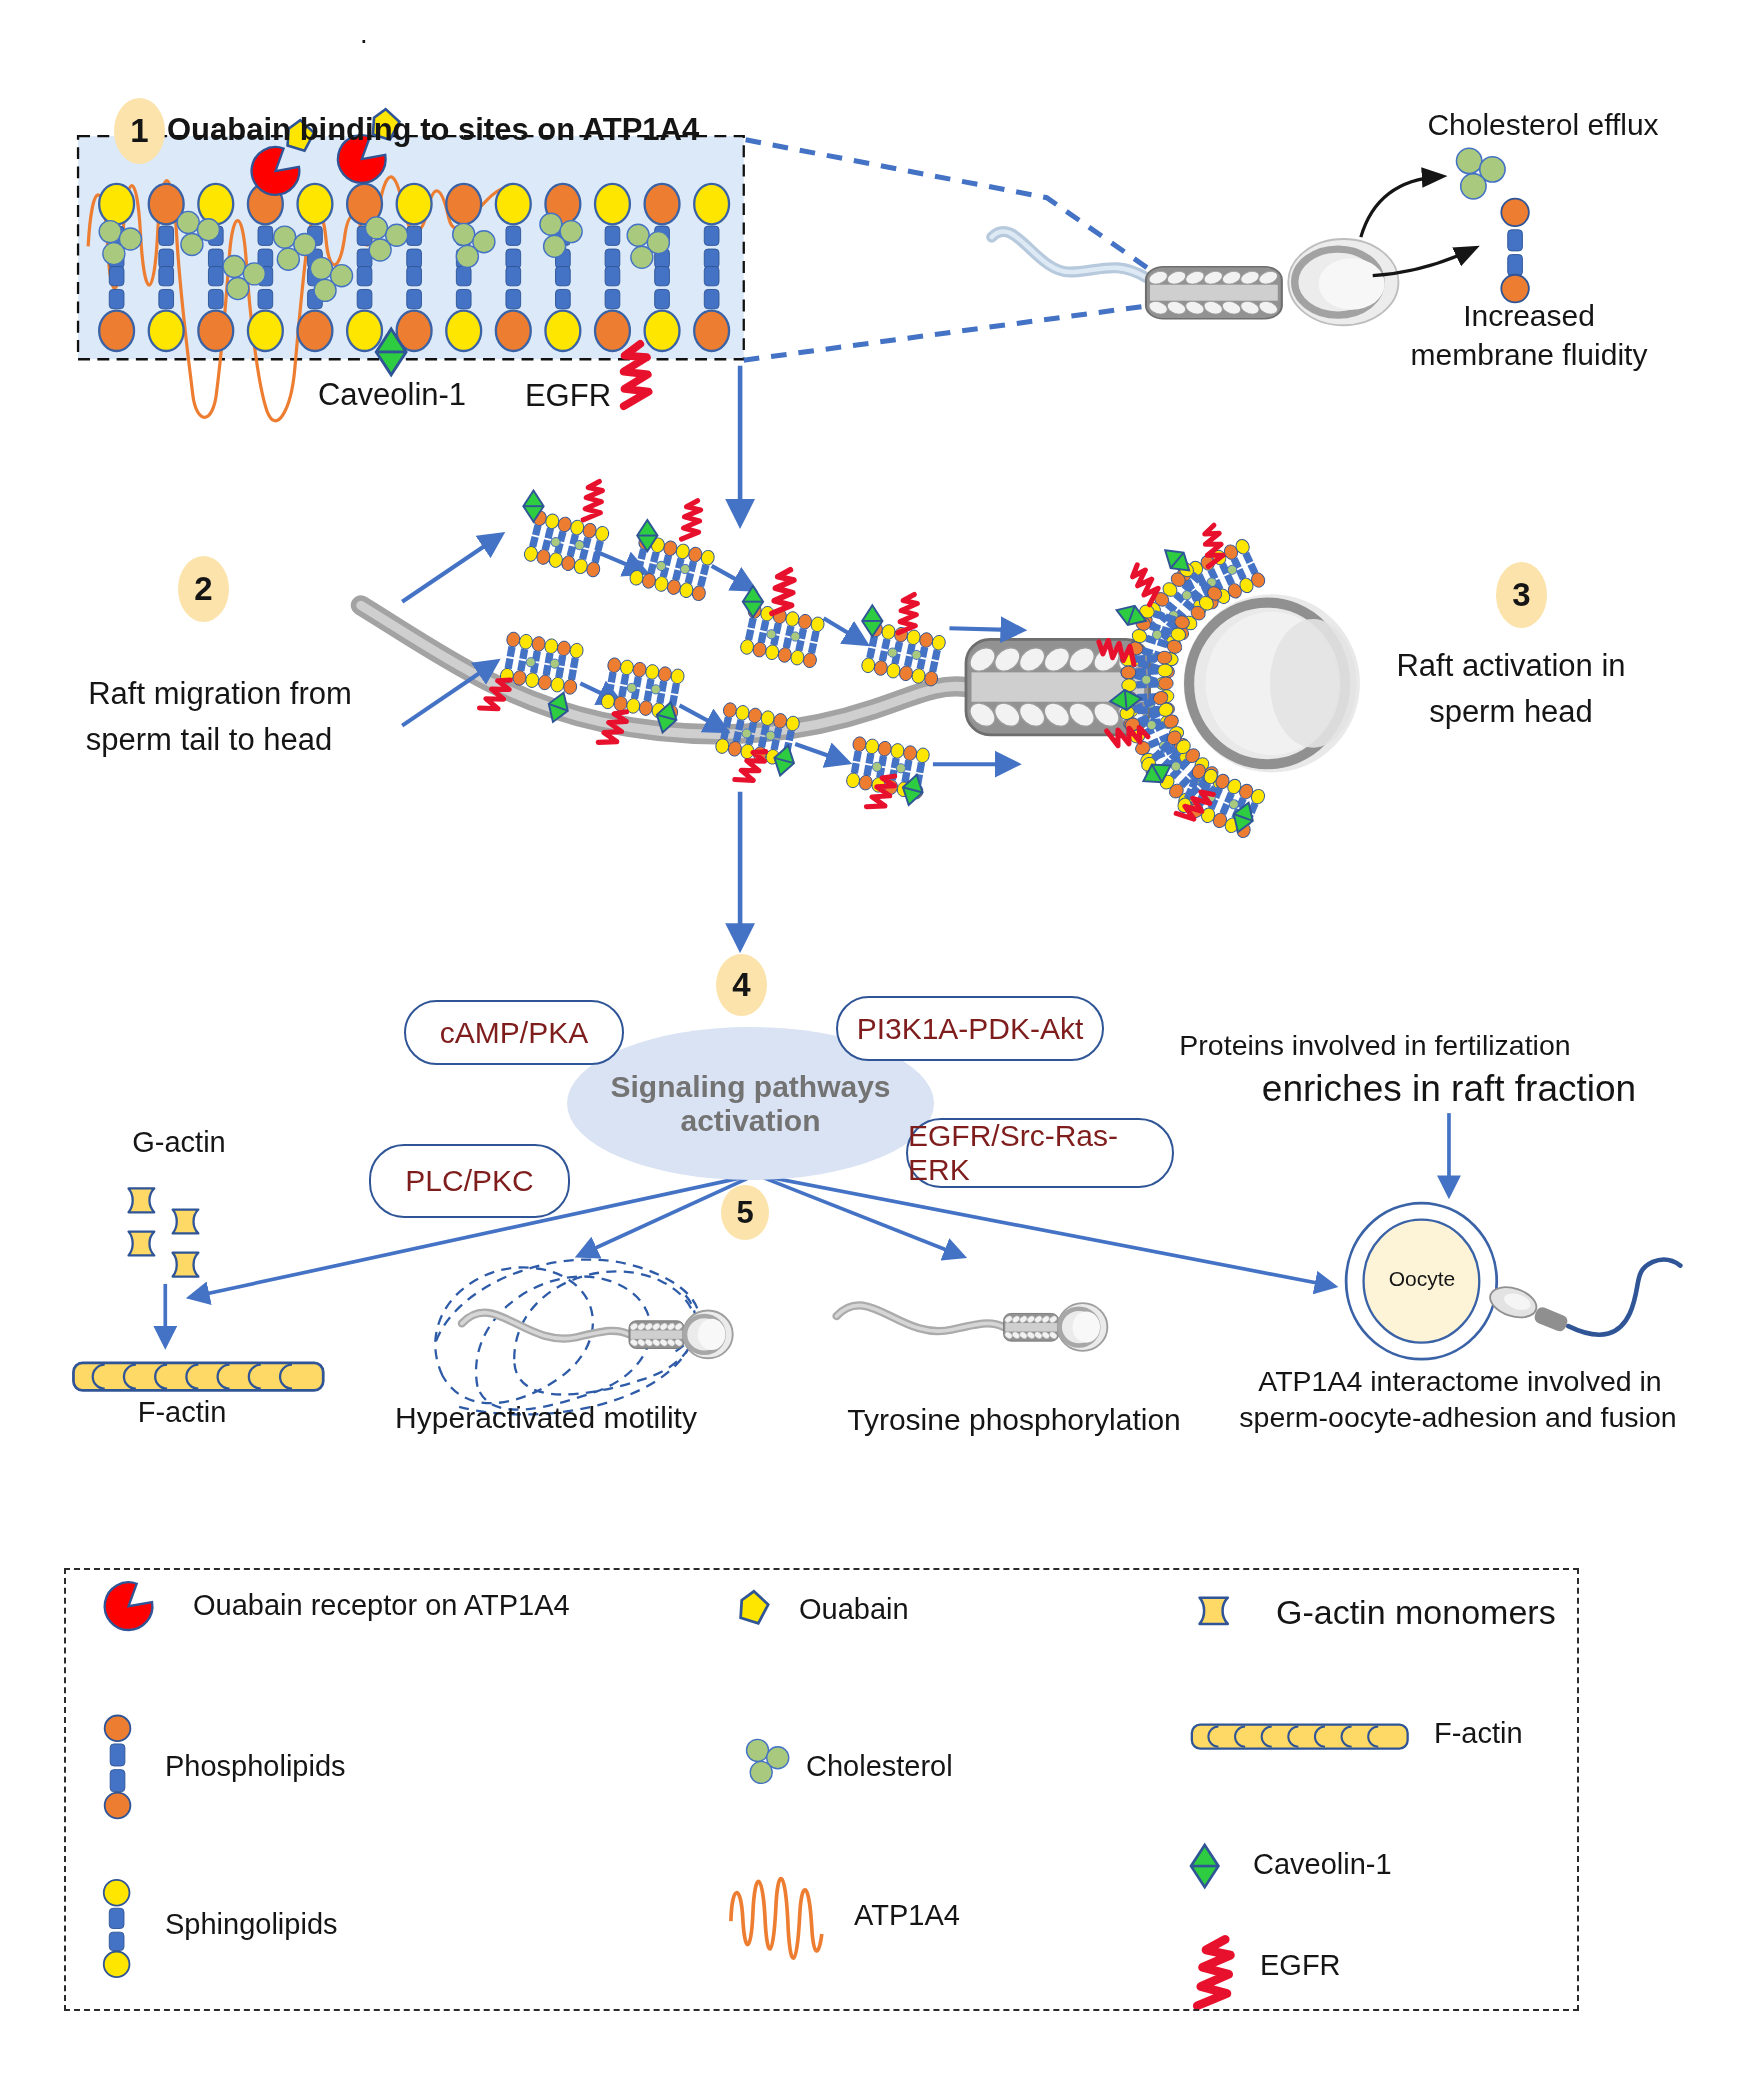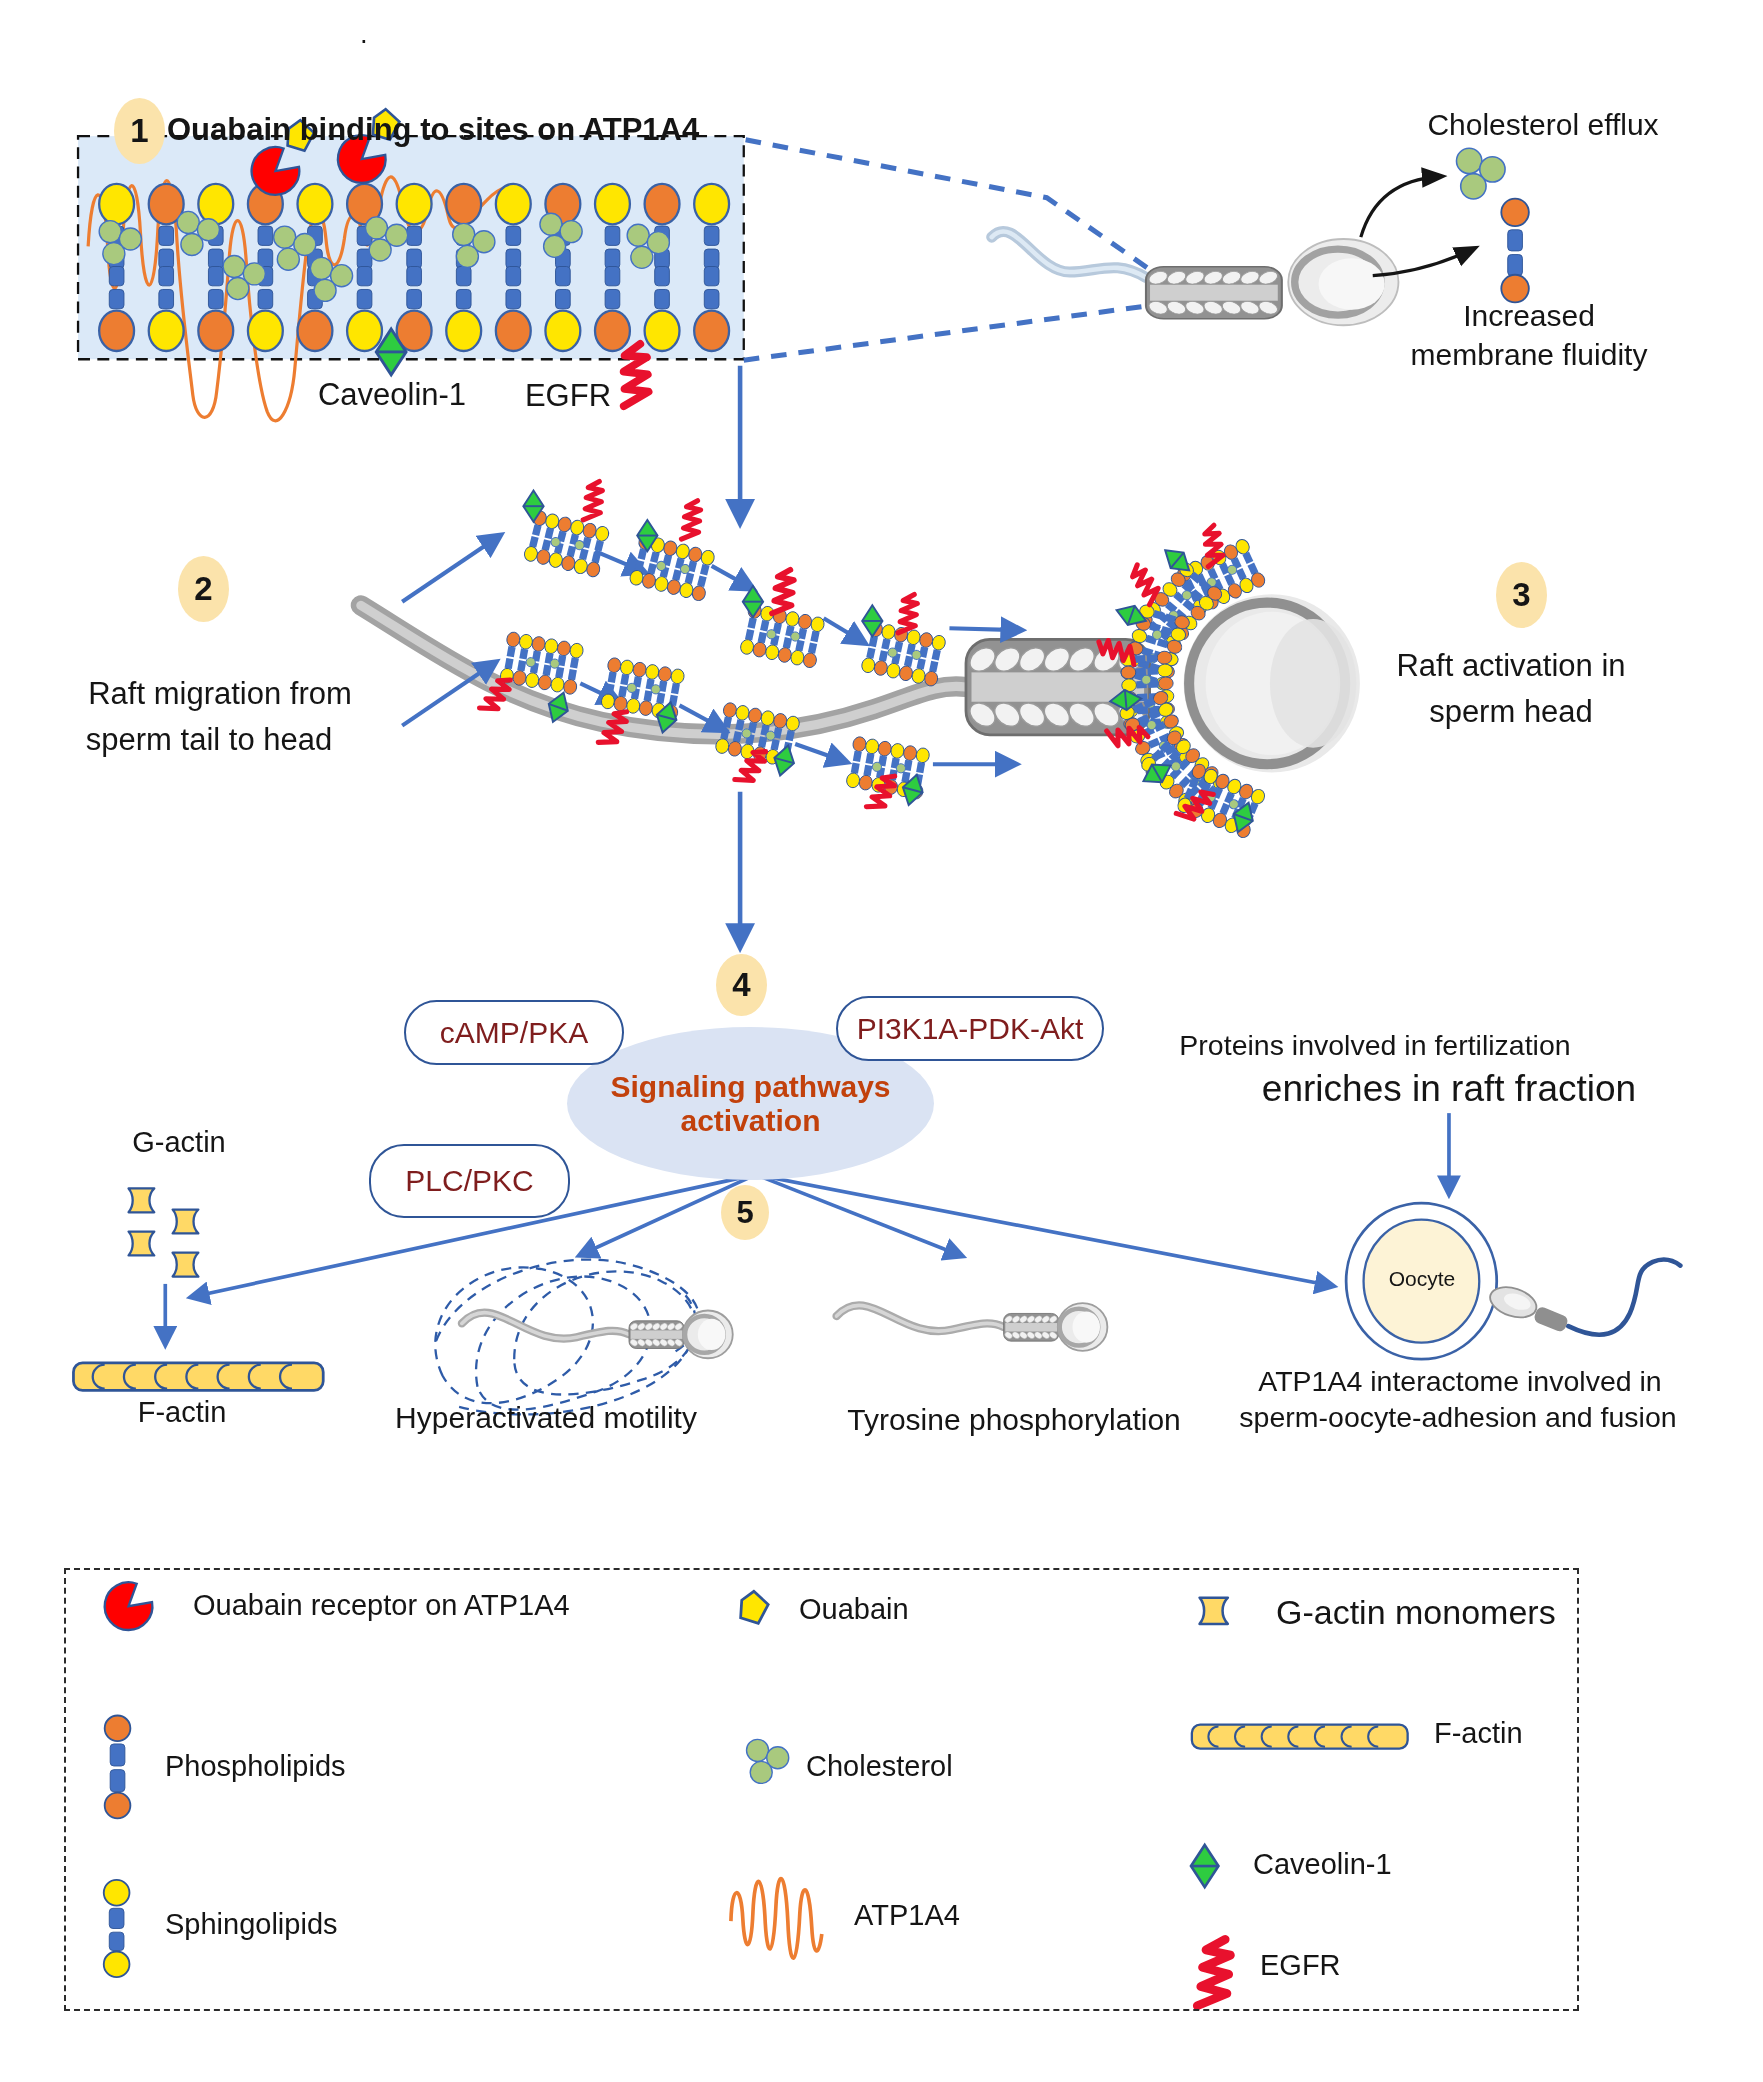--- a/index.html
+++ b/index.html
@@ -7,21 +7,21 @@
           font-family:"Liberation Sans",sans-serif;}
   .art{position:absolute;left:0;top:0;width:1763px;height:2083px;}
   .t{position:absolute;color:#151515;white-space:nowrap;line-height:1.15;}
   .c{transform:translateX(-50%);}
   .badge{position:absolute;background:#fbe3ab;border-radius:50%;display:flex;align-items:center;justify-content:center;
          font-weight:700;font-size:33px;color:#151515;}
   .pill{position:absolute;background:#fff;border:2.8px solid #2f5597;border-radius:35px;display:flex;
         align-items:center;justify-content:center;font-size:30px;color:#7f1d1d;}
   .bigellipse{position:absolute;left:567px;top:1027px;width:367px;height:153px;border-radius:50%;
         background:#dae3f3;display:flex;flex-direction:column;align-items:center;justify-content:center;}
-  .bigellipse .ln{font-weight:700;font-size:30px;color:#c2410c;}
+  .bigellipse .ln{font-weight:700;font-size:30px;color:#737373;}
   .legendbox{position:absolute;left:64px;top:1568px;width:1515px;height:443px;border:2.8px dashed #2b2b2b;box-sizing:border-box;}
 </style>
 </head>
 <body>
 
 <div class="canvas">
 
 <svg class="art" viewBox="0 0 1920 2268">
   <defs>
     <marker id="ab" markerWidth="6.5" markerHeight="6.5" viewBox="0 0 10 10" refX="7" refY="5" orient="auto">
@@ -383,20 +383,21 @@
 <div class="t c" style="left:1511px;top:694px;font-size:31px;">sperm head</div>
 
 <div class="badge" style="left:716px;top:954px;width:51px;height:62px;">4</div>
 <div class="bigellipse">
   <div class="ln">Signaling pathways</div>
   <div class="ln">activation</div>
 </div>
 <div class="pill" style="left:404px;top:1000px;width:216px;height:61px;">cAMP/PKA</div>
 <div class="pill" style="left:836px;top:996px;width:264px;height:61px;">PI3K1A-PDK-Akt</div>
 <div class="pill" style="left:369px;top:1144px;width:197px;height:70px;">PLC/PKC</div>
+<div class="pill" style="left:906px;top:1118px;width:264px;height:66px;">EGFR/Src-Ras-ERK</div>
 <div class="badge" style="left:721px;top:1185px;width:48px;height:55px;font-size:31px;">5</div>
 
 <div class="t c" style="left:179px;top:1126px;font-size:29px;">G-actin</div>
 <div class="t c" style="left:182px;top:1396px;font-size:29px;">F-actin</div>
 <div class="t c" style="left:546px;top:1401px;font-size:30px;">Hyperactivated motility</div>
 <div class="t c" style="left:1014px;top:1403px;font-size:30px;">Tyrosine phosphorylation</div>
 
 <div class="t c" style="left:1375px;top:1029px;font-size:28.5px;">Proteins involved in fertilization</div>
 <div class="t c" style="left:1449px;top:1068px;font-size:37px;">enriches in raft fraction</div>
 <div class="t c" style="left:1422px;top:1267px;font-size:21px;">Oocyte</div>

